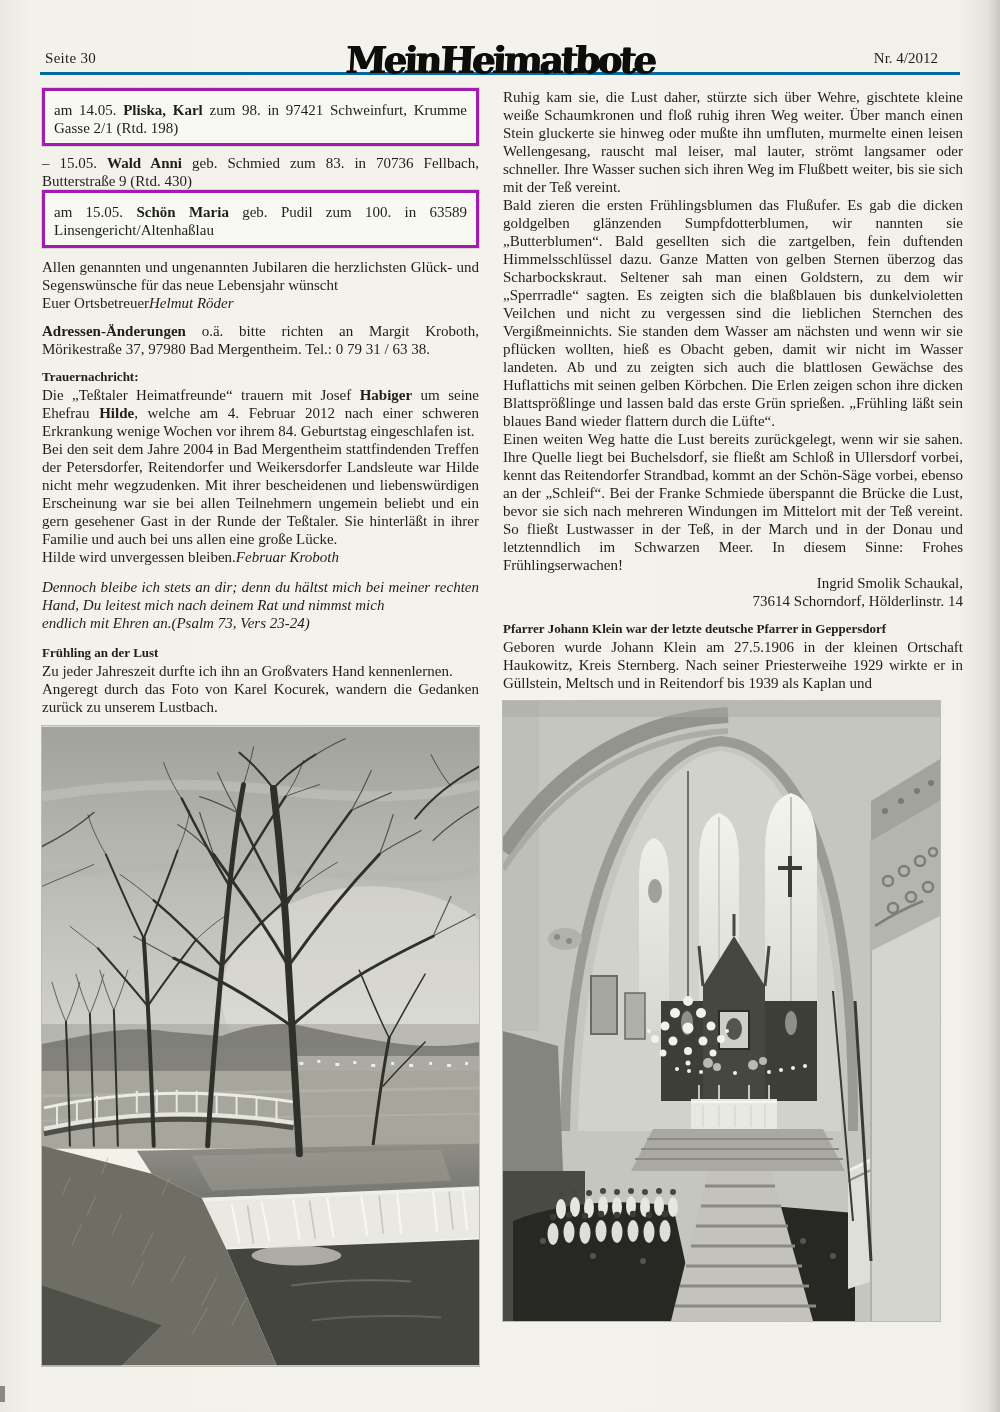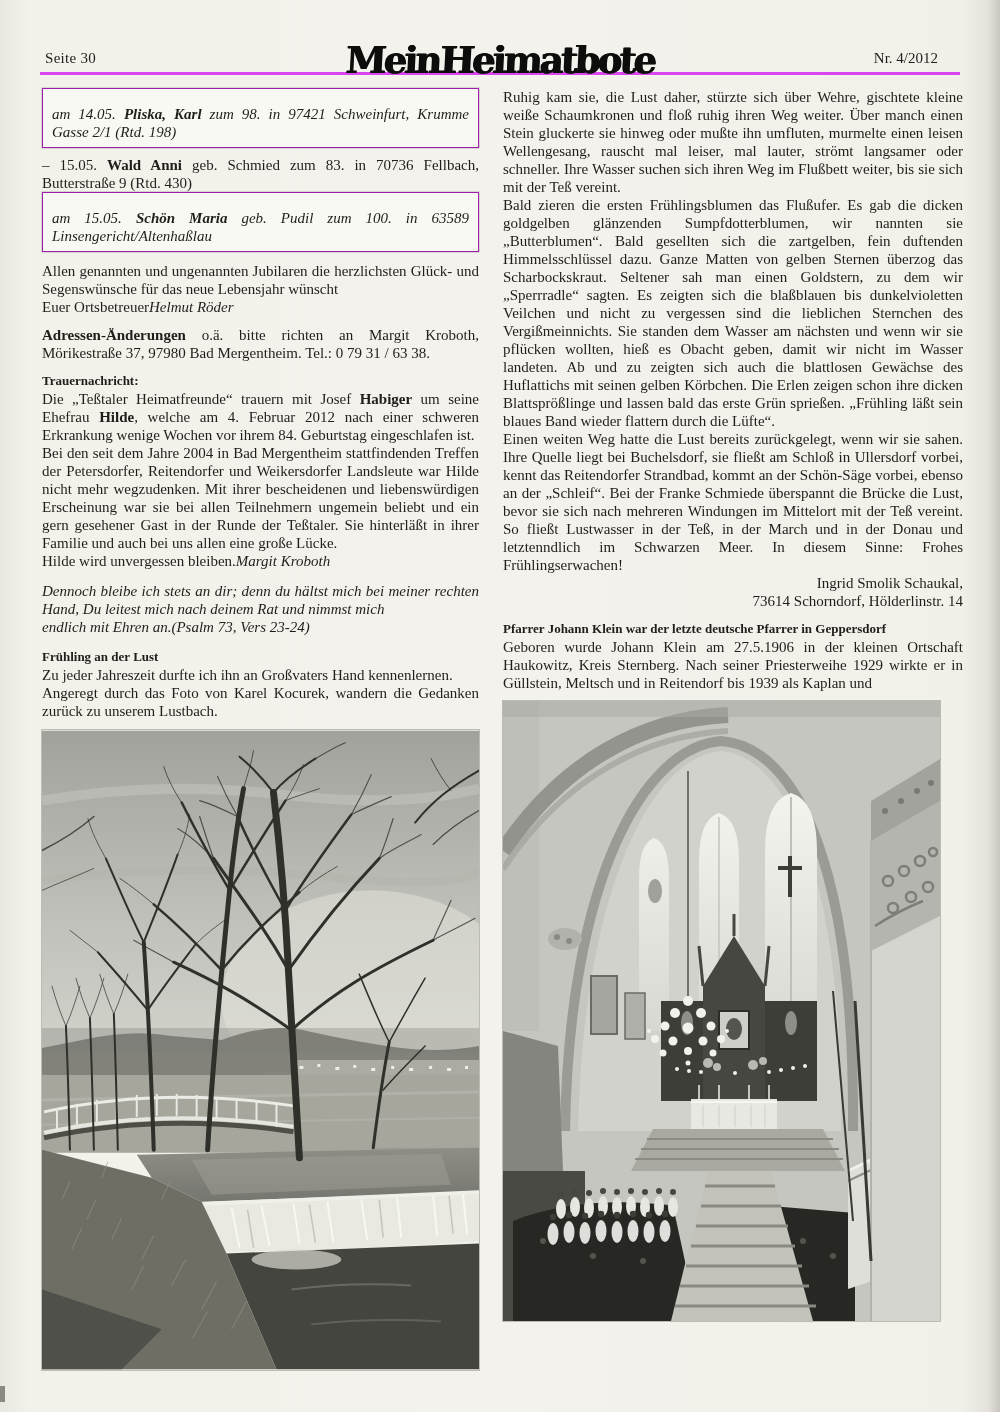--- a/index.html
+++ b/index.html
@@ -2,38 +2,38 @@
 <html lang="de"><head>
 <meta charset="utf-8">
 <style>
   html,body{margin:0;padding:0;}
   body{
     width:1000px;height:1412px;position:relative;overflow:hidden;
     background:linear-gradient(90deg,#e9e8e1 0%,#f2f1ea 3%,#f3f2ec 50%,#f1f0e9 96%,#dedcd5 100%);
     font-family:"Liberation Serif","DejaVu Serif",serif;
     color:#1f1e1a;font-size:15px;line-height:18px;
   }
-  .header{position:absolute;left:40px;top:28px;width:920px;height:44px;border-bottom:3px solid #d946ef;}
+  .header{position:absolute;left:40px;top:28px;width:920px;height:44px;border-bottom:3px solid #0369a1;}
   .pageno{position:absolute;left:5px;bottom:5px;font-size:15px;letter-spacing:.3px;}
   .issue{position:absolute;right:22px;bottom:5px;font-size:15px;}
   .masthead{
     position:absolute;left:50%;transform:translateX(-50%) skewX(-3deg);bottom:-8px;
     font-family:"DejaVu Serif",serif;font-weight:700;font-size:37px;line-height:40px;
     letter-spacing:-3px;word-spacing:-9px;color:#0d0d0b;
     text-shadow:.7px 0 0 #0d0d0b,-.4px 0 0 #0d0d0b;
     white-space:nowrap;
   }
   .col{position:absolute;top:88px;}
   .col-left{left:42px;width:437px;}
   .col-right{left:503px;width:460px;}
   p,h3{margin:0;}
   .just{text-align:justify;hyphens:auto;-webkit-hyphens:auto;}
   .it{font-style:italic;}
   h3{font-size:13px;font-weight:700;text-align:justify;}
-  .box{border:1px solid #a21caf;background:#f9f9f4;padding:16px 9px 6px 9px;margin-bottom:8px;box-shadow:0 0 0 .5px #b9b8b1;font-style:italic;}
+  .box{border:3px solid #a21caf;background:#f9f9f4;padding:10px 9px 6px 9px;margin-bottom:8px;box-shadow:0 0 0 .5px #b9b8b1;}
   .entry{margin-bottom:0;}
   .mt10{margin-top:10px;}
   .mt12{margin-top:12px;}
   .sigline{display:flex;}
   .sigblock{text-align:right;}
   .photo{margin:10px 0 0 0;font-size:0;line-height:0;}
   .photo svg{display:block;outline:1px solid #bdbcb4;}
   .col-right .photo{margin-top:9px;}
   .scan-edge{position:absolute;right:0;top:0;width:12px;height:1412px;background:linear-gradient(90deg,rgba(70,68,60,0) 0%,rgba(70,68,60,.14) 100%);}
   .scan-mark{position:absolute;left:0;top:1386px;width:5px;height:16px;background:#3a3933;opacity:.55;}
@@ -62,21 +62,21 @@
     <span class="it">Helmut Röder</span>
   </div>
 
   <p class="just mt10"><b>Adressen-Änderungen</b> o.ä. bitte richten an Margit Kroboth, Mörikestraße 37, 97980 Bad Mergentheim. Tel.: 0 79 31 / 63 38.</p>
 
   <h3 class="mt10">Trauernachricht:</h3>
   <p class="just">Die „Teßtaler Heimatfreunde“ trauern mit Josef <b>Habiger</b> um seine Ehefrau <b>Hilde</b>, welche am 4. Februar 2012 nach einer schweren Erkrankung wenige Wochen vor ihrem 84. Geburtstag eingeschlafen ist.</p>
   <p class="just">Bei den seit dem Jahre 2004 in Bad Mergentheim stattfindenden Treffen der Petersdorfer, Reitendorfer und Weikersdorfer Landsleute war Hilde nicht mehr wegzudenken. Mit ihrer bescheidenen und liebenswürdigen Erscheinung war sie bei allen Teilnehmern ungemein beliebt und ein gern gesehener Gast in der Runde der Teßtaler. Sie hinterläßt in ihrer Familie und auch bei uns allen eine große Lücke.</p>
   <div class="sigline">
     <span>Hilde wird unvergessen bleiben.</span>
-    <span class="it">Margit Kroboth</span>
+    <span class="it">Februar Kroboth</span>
   </div>
 
   <p class="just it mt12">Dennoch bleibe ich stets an dir; denn du hältst mich bei meiner rechten Hand, Du leitest mich nach deinem Rat und nimmst mich</p>
   <div class="sigline it">
     <span>endlich mit Ehren an.</span>
     <span>(Psalm 73, Vers 23-24)</span>
   </div>
 
   <h3 class="mt12">Frühling an der Lust</h3>
   <p class="just">Zu jeder Jahreszeit durfte ich ihn an Großvaters Hand kennenlernen.</p>

